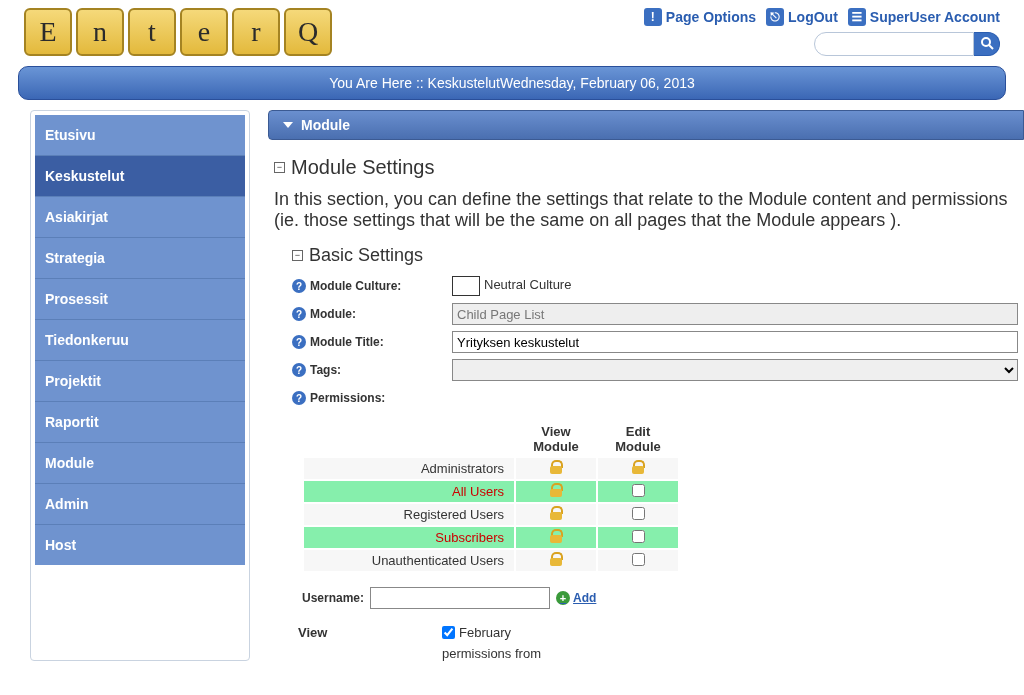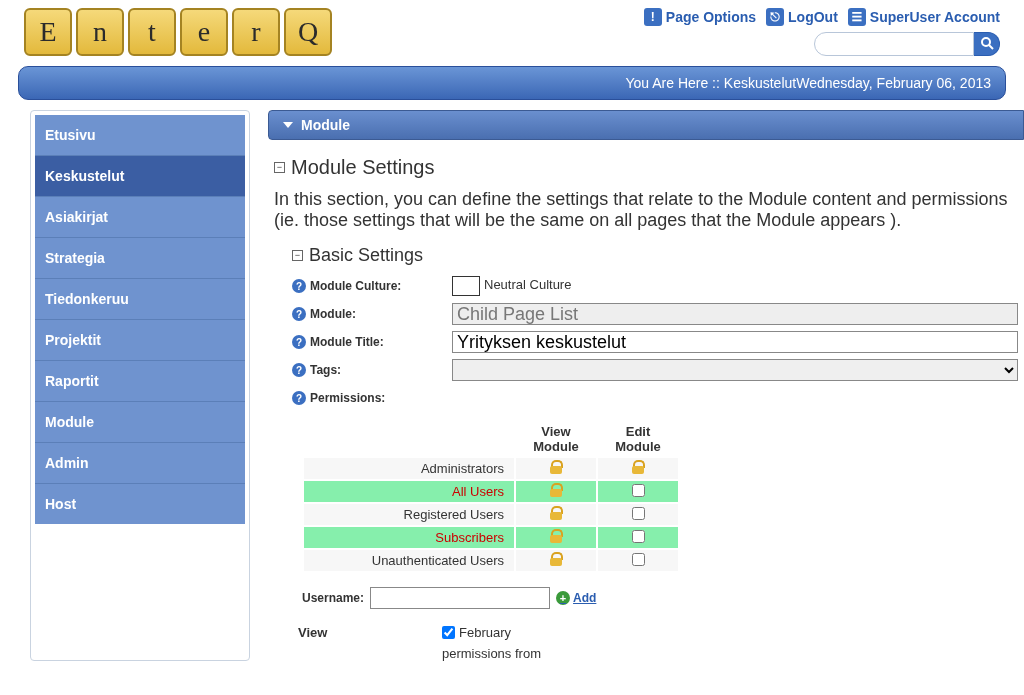--- a/index.html
+++ b/index.html
@@ -8,40 +8,40 @@
 .topbar { padding: 8px 24px 0 24px; display: flex; justify-content: space-between; align-items: flex-start; }
 .logo { display: flex; gap: 4px; }
 .logo-tile { width: 48px; height: 48px; background: linear-gradient(#f5d97a,#e3b93c); border: 2px solid #a48322; border-radius: 6px; display: flex; align-items: center; justify-content: center; font-size: 28px; font-weight: normal; color: #2b2b2b; font-family: Georgia, serif; }
 .toplinks { text-align: right; }
 .toplinks-row { display: flex; gap: 10px; justify-content: flex-end; align-items: center; margin-bottom: 6px; }
 .toplink { color: #2a5db0; font-weight: bold; font-size: 14px; text-decoration: none; display: flex; align-items: center; gap: 4px; }
 .toplink-icon { width: 18px; height: 18px; background: #3b6fc1; border-radius: 3px; display: inline-flex; align-items: center; justify-content: center; color: #fff; font-size: 12px; font-weight: bold; }
 .searchbox { display: flex; justify-content: flex-end; }
 .searchbox input { width: 160px; height: 24px; border: 1px solid #b8c6d9; border-radius: 12px 0 0 12px; padding: 0 8px; background: #fff; }
 .searchbox button { width: 26px; height: 24px; border: 1px solid #2a5db0; border-left: none; background: #3b6fc1; border-radius: 0 12px 12px 0; color: #fff; cursor: pointer; }
-.breadcrumb-bar { margin: 10px 18px; background: linear-gradient(#6a95d6,#3b67b5); border: 1px solid #2a4f9a; border-radius: 10px; color: #fff; padding: 8px 14px; display: flex; justify-content: flex-end; font-size: 14px; }
+.breadcrumb-bar { margin: 10px 18px; background: linear-gradient(#6a95d6,#3b67b5); border: 1px solid #2a4f9a; border-radius: 10px; color: #fff; padding: 8px 14px; display: flex; justify-content: center; font-size: 14px; }
 .content { display: flex; gap: 18px; padding: 0 0 0 30px; }
 .sidebar { width: 220px; background: #fff; border: 1px solid #c9d3e0; border-radius: 4px; padding: 4px; }
 .side-item { background: #6f93cf; color: #fff; padding: 12px 10px; border-bottom: 1px solid #5b7fb8; font-size: 14px; font-weight: bold; cursor: pointer; }
 .side-item:last-child { border-bottom: none; }
 .side-item.active { background: #3b5ea3; }
 .main { flex: 1; }
 .module-header { background: linear-gradient(#6a8fcf,#4a6fb0); color: #fff; font-weight: bold; padding: 6px 14px; border: 1px solid #3b5a93; border-radius: 4px 0 0 4px; font-size: 14px; display: flex; align-items: center; gap: 8px; }
 .module-header .caret { width: 0; height: 0; border-left: 5px solid transparent; border-right: 5px solid transparent; border-top: 6px solid #fff; }
 .main-body { padding: 16px 6px 0 6px; color: #333; }
 .main-body h2 { font-size: 20px; font-weight: normal; margin-bottom: 10px; display: flex; align-items: center; gap: 6px; }
 .collapse-box { width: 11px; height: 11px; border: 1px solid #666; display: inline-flex; align-items: center; justify-content: center; font-size: 9px; line-height: 1; }
 .desc { font-size: 18px; margin-bottom: 14px; }
 .sub-section { padding-left: 18px; }
 .sub-section h3 { font-size: 18px; font-weight: normal; margin-bottom: 8px; display: flex; align-items: center; gap: 6px; }
 .form-row { display: flex; align-items: center; margin-bottom: 4px; min-height: 24px; }
 .form-label { width: 160px; font-size: 12px; font-weight: bold; display: flex; align-items: center; gap: 4px; }
 .help-icon { width: 14px; height: 14px; border-radius: 50%; background: #3b6fc1; color: #fff; font-size: 10px; display: inline-flex; align-items: center; justify-content: center; font-weight: bold; }
 .form-field { flex: 1; }
-.form-field input[type=text], .form-field select { width: 100%; border: 1px solid #888; padding: 2px 4px; font-size: 18px; height: 22px; }
+.form-field input[type=text], .form-field select { width: 100%; border: 1px solid #888; padding: 2px 4px; font-size: 13px; height: 22px; }
 .form-field .readonly { background: #eee; color: #777; }
 .neutral-box { width: 28px; height: 20px; border: 1px solid #333; display: inline-block; vertical-align: middle; margin-right: 4px; }
 .perm-table { margin: 10px 0 0 10px; font-size: 13px; }
 .perm-table th { font-weight: bold; padding: 2px 10px; text-align: center; }
 .perm-table td { padding: 2px 10px; }
 .perm-role { text-align: right; width: 210px; }
 .perm-role.red { color: #c00; }
 .perm-row-odd { background: #86efac; }
 .perm-row-even { background: #f7f7f7; }
 .lock-icon { display: inline-block; width: 14px; height: 14px; position: relative; }
@@ -102,20 +102,21 @@
   <div><span>You Are Here ::</span> <span>Keskustelut</span></div>
   <div>Wednesday, February 06, 2013</div>
 </div>
 
 <div class="content">
   <div class="sidebar">
     <div class="side-item">Etusivu</div>
     <div class="side-item active">Keskustelut</div>
     <div class="side-item">Asiakirjat</div>
     <div class="side-item">Strategia</div>
+    <div class="side-item">Prosessit</div>
     <div class="side-item">Tiedonkeruu</div>
     <div class="side-item">Projektit</div>
     <div class="side-item">Raportit</div>
     <div class="side-item">Module</div>
     <div class="side-item">Admin</div>
     <div class="side-item">Host</div>
   </div>
 
   <div class="main">
     <div class="module-header">

